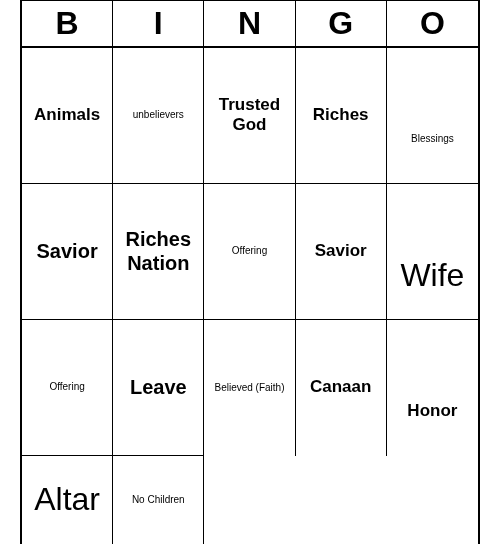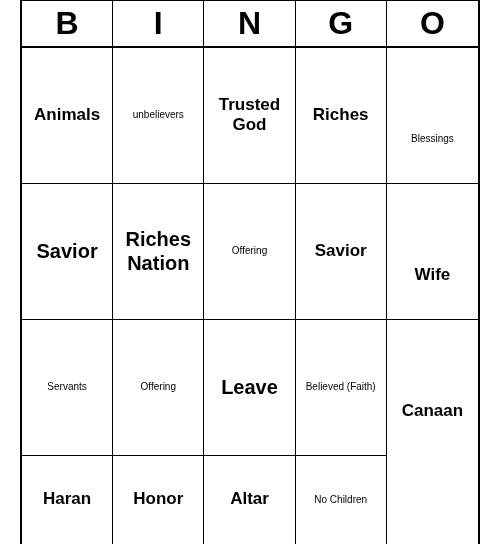--- a/index.html
+++ b/index.html
@@ -71,22 +71,22 @@
       font-size: 14px;
       line-height: 1.2;
     }
 
     .cell-text.large {
       font-size: 20px;
       font-weight: bold;
     }
 
     .cell-text.xlarge {
-      font-size: 17px;
-      font-weight: bold;
+      font-size: 32px;
+      font-weight: normal;
     }
 
     .cell-text.medium {
       font-size: 17px;
       font-weight: bold;
     }
 
     .cell-text.small {
       font-size: 10px;
     }
@@ -127,36 +127,30 @@
       <div class="bingo-cell">
         <span class="cell-text small">Offering</span>
       </div>
       <div class="bingo-cell">
         <span class="cell-text medium">Savior</span>
       </div>
       <div class="bingo-cell">
         <span class="cell-text xlarge">Wife</span>
       </div>
       <div class="bingo-cell">
-        <span class="cell-text small">Servants</span>
-      </div>
-      <div class="bingo-cell">
         <span class="cell-text small">Offering</span>
       </div>
       <div class="bingo-cell">
         <span class="cell-text large">Leave</span>
       </div>
       <div class="bingo-cell">
         <span class="cell-text small">Believed (Faith)</span>
       </div>
       <div class="bingo-cell">
         <span class="cell-text medium">Canaan</span>
-      </div>
-      <div class="bingo-cell">
-        <span class="cell-text medium">Haran</span>
       </div>
       <div class="bingo-cell">
         <span class="cell-text medium">Honor</span>
       </div>
       <div class="bingo-cell">
         <span class="cell-text xlarge">Altar</span>
       </div>
       <div class="bingo-cell">
         <span class="cell-text small">No Children</span>
       </div>

